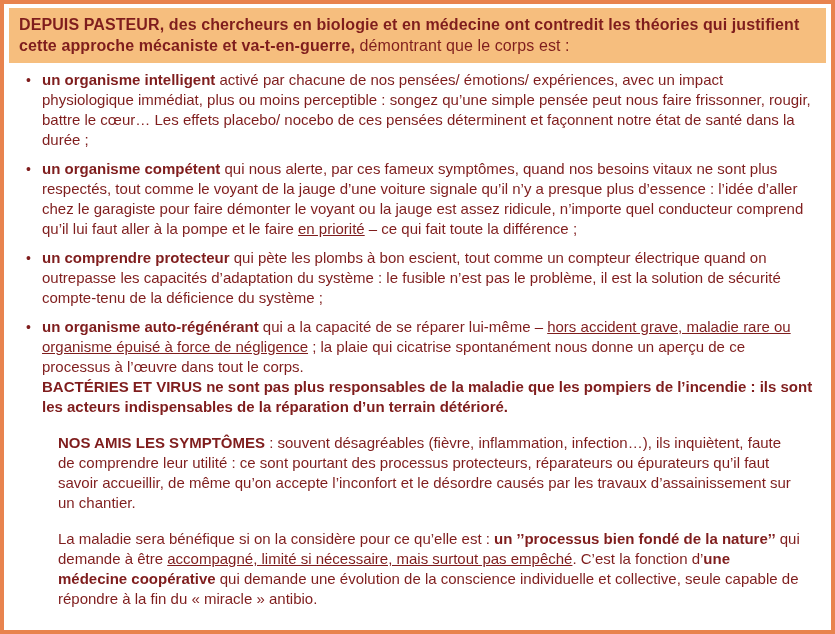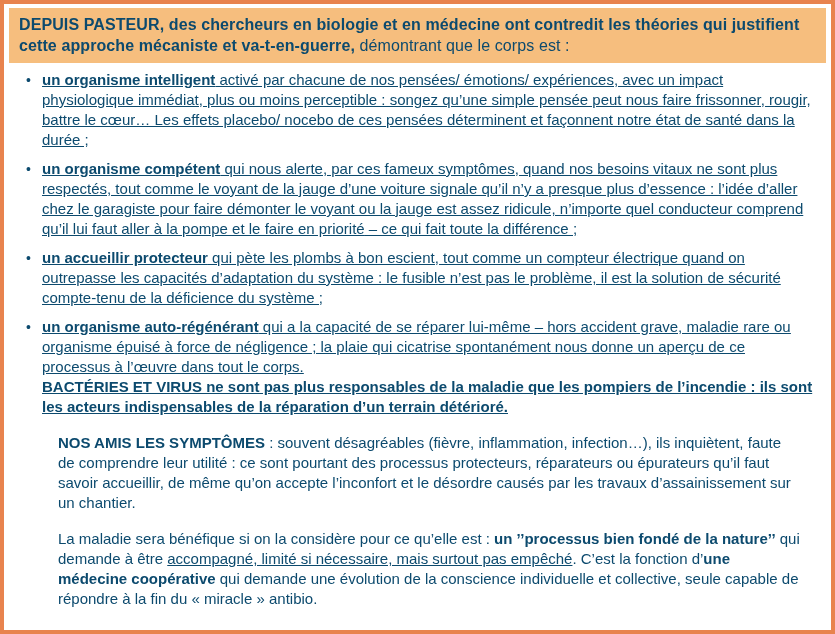--- a/index.html
+++ b/index.html
@@ -29,49 +29,49 @@
   .bullet-item {
     display: flex;
     margin-bottom: 9px;
   }
   .bullet-marker {
     flex: 0 0 25px;
     padding-left: 9px;
     box-sizing: border-box;
     font-size: 14px;
   }
-  .bullet-text { flex: 1; text-decoration: underline; }
+  .bullet-text { flex: 1; }
   .closing-paragraphs {
     margin-left: 25px;
     margin-top: 15px;
   }
   .paragraph { margin: 16px; }
   .b { font-weight: bold; }
   .u { text-decoration: underline; }
 </style>
 </head>
 <body>
 
-<div class="page" style="--border-color: #E8834E; --header-bg: #F6BE7E; color: #0c4a6e;">
+<div class="page" style="--border-color: #E8834E; --header-bg: #F6BE7E; color: #7f1d1d;">
   <div class="header-banner">
     <span><span class="b">DEPUIS PASTEUR, des chercheurs en biologie et en médecine ont contredit les théories qui justifient cette approche mécaniste et va-t-en-guerre, </span><span>démontrant que le corps est :</span></span>
   </div>
   <div class="content">
     <div>
         <div class="bullet-item">
           <span class="bullet-marker">•</span>
           <div class="bullet-text"><span class="b">un organisme intelligent</span><span> activé par chacune de nos pensées/ émotions/ expériences, avec un impact physiologique immédiat, plus ou moins perceptible : songez qu’une simple pensée peut nous faire frissonner, rougir, battre le cœur… Les effets placebo/ nocebo de ces pensées déterminent et façonnent notre état de santé dans la durée ;</span></div>
         </div>
         <div class="bullet-item">
           <span class="bullet-marker">•</span>
           <div class="bullet-text"><span class="b">un organisme compétent</span><span> qui nous alerte, par ces fameux symptômes, quand nos besoins vitaux ne sont plus respectés, tout comme le voyant de la jauge d’une voiture signale qu’il n’y a presque plus d’essence : l’idée d’aller chez le garagiste pour faire démonter le voyant ou la jauge est assez ridicule, n’importe quel conducteur comprend qu’il lui faut aller à la pompe et le faire </span><span class="u">en priorité</span><span> – ce qui fait toute la différence ;</span></div>
         </div>
         <div class="bullet-item">
           <span class="bullet-marker">•</span>
-          <div class="bullet-text"><span class="b">un accueillir protecteur</span><span> qui pète les plombs à bon escient, tout comme un compteur électrique quand on outrepasse les capacités d’adaptation du système : le fusible n’est pas le problème, il est la solution de sécurité compte-tenu de la déficience du système ;</span></div>
+          <div class="bullet-text"><span class="b">un comprendre protecteur</span><span> qui pète les plombs à bon escient, tout comme un compteur électrique quand on outrepasse les capacités d’adaptation du système : le fusible n’est pas le problème, il est la solution de sécurité compte-tenu de la déficience du système ;</span></div>
         </div>
         <div class="bullet-item">
           <span class="bullet-marker">•</span>
           <div class="bullet-text"><span class="b">un organisme auto-régénérant</span><span> qui a la capacité de se réparer lui-même – </span><span class="u">hors accident grave, maladie rare ou organisme épuisé à force de négligence</span><span> ; la plaie qui cicatrise spontanément nous donne un aperçu de ce processus à l’œuvre dans tout le corps.</span><br><span class="b">BACTÉRIES ET VIRUS ne sont pas plus responsables de la maladie que les pompiers de l’incendie : ils sont les acteurs indispensables de la réparation d’un terrain détérioré.</span></div>
         </div>
       </div>
     <div class="closing-paragraphs">
         <div class="paragraph"><span class="b">NOS AMIS LES SYMPTÔMES</span><span> : souvent désagréables (fièvre, inflammation, infection…), ils inquiètent, faute de comprendre leur utilité : ce sont pourtant des processus protecteurs, réparateurs ou épurateurs qu’il faut savoir accueillir, de même qu’on accepte l’inconfort et le désordre causés par les travaux d’assainissement sur un chantier.</span></div>
         <div class="paragraph"><span>La maladie sera bénéfique si on la considère pour ce qu’elle est : </span><span class="b">un ’’processus bien fondé de la nature’’</span><span> qui demande à être </span><span class="u">accompagné, limité si nécessaire, mais surtout pas empêché</span><span>. C’est la fonction d’</span><span class="b">une médecine coopérative</span><span> qui demande une évolution de la conscience individuelle et collective, seule capable de répondre à la fin du « miracle » antibio.</span></div>
       </div>

